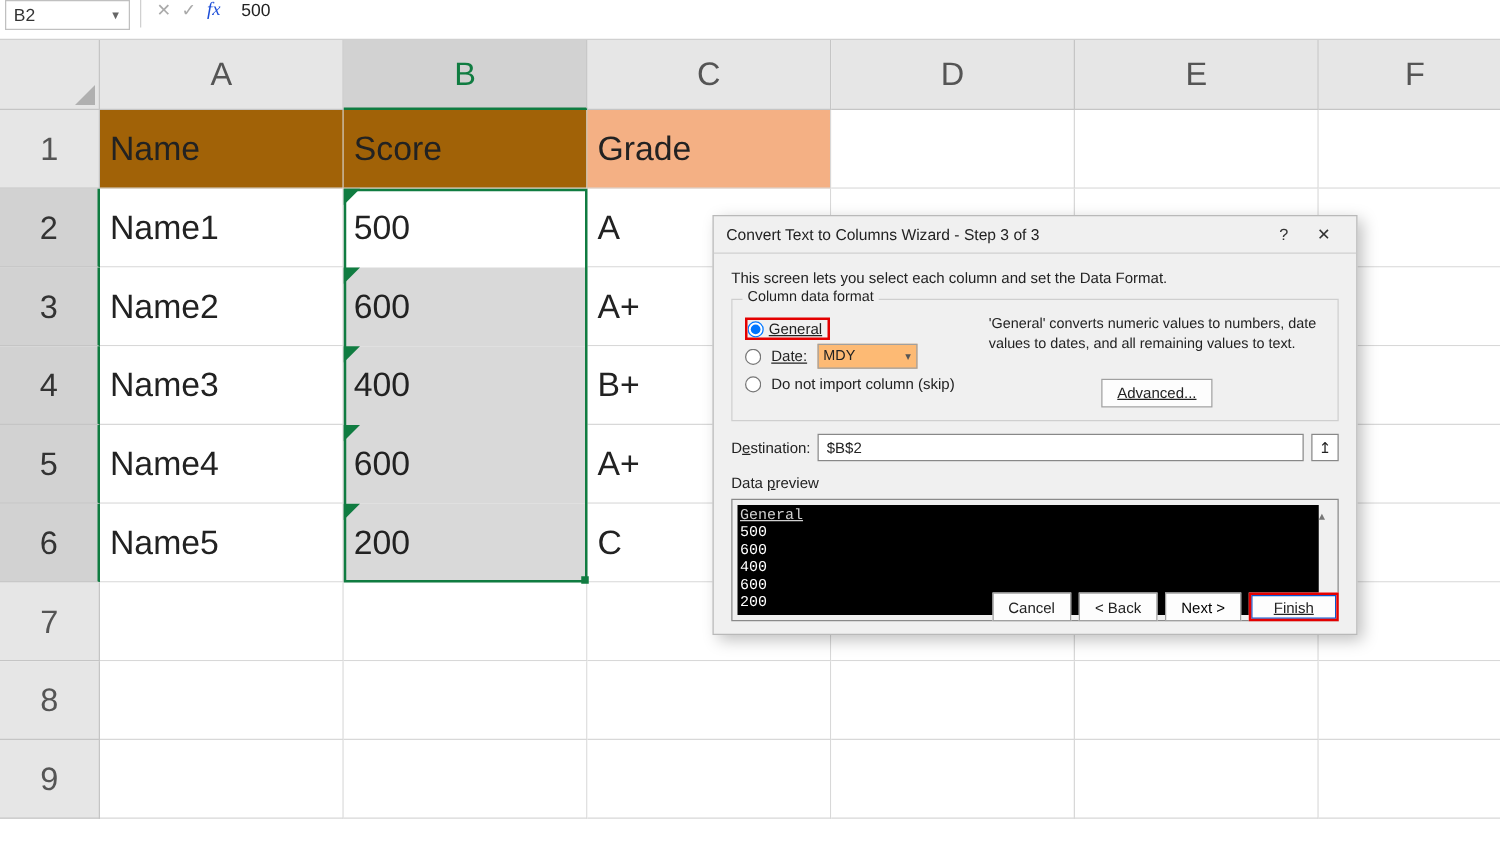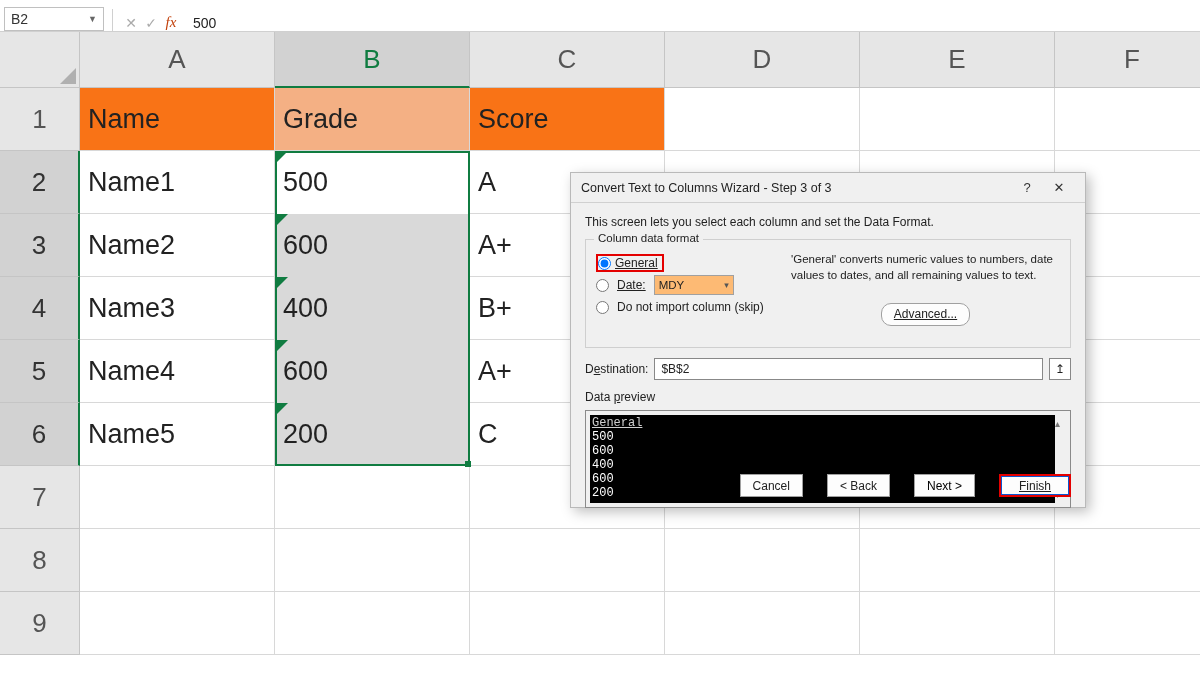--- a/index.html
+++ b/index.html
@@ -1,44 +1,44 @@
 <!DOCTYPE html>
 <html><head>
 <meta charset="utf-8">
 <style>
   * { box-sizing: border-box; }
   html, body { margin: 0; padding: 0; font-family: "Segoe UI", Arial, sans-serif; background: #fff; overflow: hidden; }
   body { width: 1200px; height: 675px; position: relative; }
 
   
-  .formula-bar { height: 32px; border-bottom: 1px solid #d0d0d0; display: flex; align-items: flex-end; font-size: 14px; color: #333; }
+  .formula-bar { height: 32px; border-bottom: 1px solid #d0d0d0; display: flex; align-items: flex-start; font-size: 14px; color: #333; }
   .name-box { width: 100px; height: 24px; margin-left: 4px; border: 1px solid #c0c0c0; display: flex; align-items: center; padding: 0 6px; background: #fff; }
   .name-box .dd { margin-left: auto; font-size: 9px; color: #666; }
   .fb-sep { width: 1px; height: 22px; background: #d0d0d0; margin: 0 8px; }
   .fb-icon { width: 20px; text-align: center; color: #aaa; font-size: 14px; }
-  .fb-icon.fx { font-style: italic; font-family: serif; font-size: 15px; color: #c2410c; }
+  .fb-icon.fx { font-style: italic; font-family: serif; font-size: 15px; color: #1d4ed8; }
   .fb-value { flex: 1; padding-left: 12px; color: #222; }
 
   
   .grid { position: relative; }
   .corner { position: absolute; left: 0; top: 0; width: 80px; height: 56px; background: #e6e6e6; border-right: 1px solid #c5c5c5; border-bottom: 1px solid #c5c5c5; }
   .corner::after { content: ""; position: absolute; right: 3px; bottom: 3px; width: 0; height: 0; border-left: 16px solid transparent; border-bottom: 16px solid #b0b0b0; }
 
   .col-headers { position: absolute; left: 80px; top: 0; height: 56px; display: flex; }
   .col-h { width: 195px; height: 56px; display: flex; align-items: center; justify-content: center; font-size: 26px; color: #555; background: #e6e6e6; border-right: 1px solid #c5c5c5; border-bottom: 1px solid #c5c5c5; }
   .col-h.sel { background: #d2d2d2; border-bottom: 2px solid #107c41; color: #107c41; font-weight: 500; }
 
   .row-headers { position: absolute; left: 0; top: 56px; width: 80px; }
   .row-h { height: 63px; display: flex; align-items: center; justify-content: center; font-size: 26px; color: #555; background: #e6e6e6; border-right: 1px solid #c5c5c5; border-bottom: 1px solid #c5c5c5; }
   .row-h.sel { background: #d2d2d2; border-right: 2px solid #107c41; color: #333; }
 
   .cells { position: absolute; left: 80px; top: 56px; }
   .row { display: flex; }
   .cell { width: 195px; height: 63px; border-right: 1px solid #d8d8d8; border-bottom: 1px solid #d8d8d8; padding: 0 8px; display: flex; align-items: center; font-size: 27px; color: #222; position: relative; background: #fff; }
-  .cell.head-blue { background: #f97316; }
+  .cell.head-blue { background: #a16207; }
   .cell.head-orange { background: #f4b084; }
 
   
   .cell.sel-top { background: #fff; }
   .cell.sel-rest { background: #d9d9d9; }
   .cell.sel-top, .cell.sel-rest { border-right: none; border-bottom: none; }
 
   
   .sel-outline { position: absolute; left: 275px; top: 119px; width: 195px; height: 315px; border: 2px solid #107c41; pointer-events: none; }
   .sel-handle { position: absolute; right: -3px; bottom: -3px; width: 6px; height: 6px; background: #107c41; }
@@ -46,46 +46,46 @@
   
   .tri::before { content: ""; position: absolute; left: 0; top: 0; width: 0; height: 0; border-top: 13px solid #107c41; border-right: 13px solid transparent; }
 
   
   .dialog-shadow { position: absolute; left: 570px; top: 172px; width: 516px; height: 336px; border: 1px solid #b9b9b9; background: #f0f0f0; box-shadow: 4px 4px 12px rgba(0,0,0,.25); font-size: 12px; color: #222; }
   .dlg-title { height: 30px; display: flex; align-items: center; padding: 0 10px; border-bottom: 1px solid #d0d0d0; }
   .dlg-title .t { flex: 1; font-size: 12.5px; }
   .dlg-title .q, .dlg-title .x { width: 32px; text-align: center; font-size: 13px; color: #333; }
   .dlg-body { padding: 12px 14px 8px 14px; }
   .desc { margin-bottom: 10px; }
-  .group { border: 1px solid #cfcfcf; padding: 12px 10px 21px 10px; position: relative; margin-bottom: 10px; display: flex; }
+  .group { border: 1px solid #cfcfcf; padding: 12px 10px 10px 10px; position: relative; margin-bottom: 10px; display: flex; }
   .group .legend { position: absolute; top: -8px; left: 8px; background: #f0f0f0; padding: 0 4px; font-size: 11.5px; }
   .radios { width: 185px; }
   .rrow { display: flex; align-items: center; height: 22px; gap: 4px; font-size: 12px; }
   .rrow input[type=radio] { margin: 0 4px 0 0; }
   .u { text-decoration: underline; }
   .red-box { border: 2px solid #e40000; padding: 0 4px 0 0; display: inline-flex; align-items: center; }
   .date-dd { width: 80px; height: 20px; border: 1px solid #a0a0a0; display: inline-flex; align-items: center; justify-content: space-between; padding: 0 4px; background: #fdba74; margin-left: 4px; font-size: 11.5px; }
   .date-dd .ar { font-size: 9px; color: #555; }
   .rhs { flex: 1; padding-left: 10px; font-size: 11.5px; line-height: 1.35; }
   .btn { border: 1px solid #a0a0a0; background: #fdfdfd; height: 23px; display: inline-flex; align-items: center; justify-content: center; font-size: 12px; padding: 0 12px; cursor: default; }
-  .btn.adv { margin-top: 20px; border-radius: 10px; }
+  .btn.adv { margin-top: 20px; }
 
   .dest-row { display: flex; align-items: center; gap: 6px; margin: 8px 0 10px 0; }
   .dest-row .lab { font-size: 12px; }
   .dest-input { flex: 1; height: 22px; border: 1px solid #888; background: #fff; padding: 0 6px; display: flex; align-items: center; font-size: 12px; }
   .dest-pick { width: 22px; height: 22px; border: 1px solid #888; background: #fff; display: flex; align-items: center; justify-content: center; font-size: 12px; }
 
   .preview-label { margin: 4px 0 6px 0; }
   .preview-box { border: 1px solid #8a8a8a; padding: 4px; background: #f0f0f0; position: relative; }
   .pv-table { width: 465px; height: 88px; background: #000; color: #fff; font-family: "Courier New", monospace; font-size: 12px; line-height: 14px; padding: 1px 2px; overflow: hidden; }
   .pv-header { text-decoration: underline; color: #d0d0d0; }
   .pv-scroll { position: absolute; right: 4px; top: 4px; bottom: 4px; width: 17px; display: flex; flex-direction: column; justify-content: space-between; }
   .pv-scroll .ar { width: 17px; height: 17px; display: flex; align-items: center; justify-content: center; font-size: 10px; color: #777; }
 
-  .dlg-footer { position: absolute; bottom: 10px; right: 14px; display: flex; gap: 24px; padding-left: 40px; }
+  .dlg-footer { position: absolute; bottom: 10px; right: 14px; display: flex; gap: 6px; padding-left: 40px; }
   .btn.disabled { color: #000000; }
   .btn.finish { border: 2px solid #e40000; padding: 0 18px; box-shadow: inset 0 0 0 1px #0b57d0; }
 
 </style>
 </head>
 <body>
 
 <div class="formula-bar">
   <div class="name-box">
     <span>B2</span>
@@ -118,22 +118,22 @@
     <div class="row-h sel">5</div>
     <div class="row-h sel">6</div>
     <div class="row-h">7</div>
     <div class="row-h">8</div>
     <div class="row-h">9</div>
   </div>
 
   <div class="cells">
     <div class="row">
       <div class="cell head-blue">Name</div>
+      <div class="cell head-blue">Score</div>
       <div class="cell head-orange">Grade</div>
-      <div class="cell head-blue">Score</div>
       <div class="cell"></div>
       <div class="cell"></div>
       <div class="cell" style="width:155px"></div>
     </div>
 
     <div class="row">
       <div class="cell">Name1</div>
       <div class="cell sel-top tri">500</div>
       <div class="cell">A</div>
       <div class="cell"></div>

